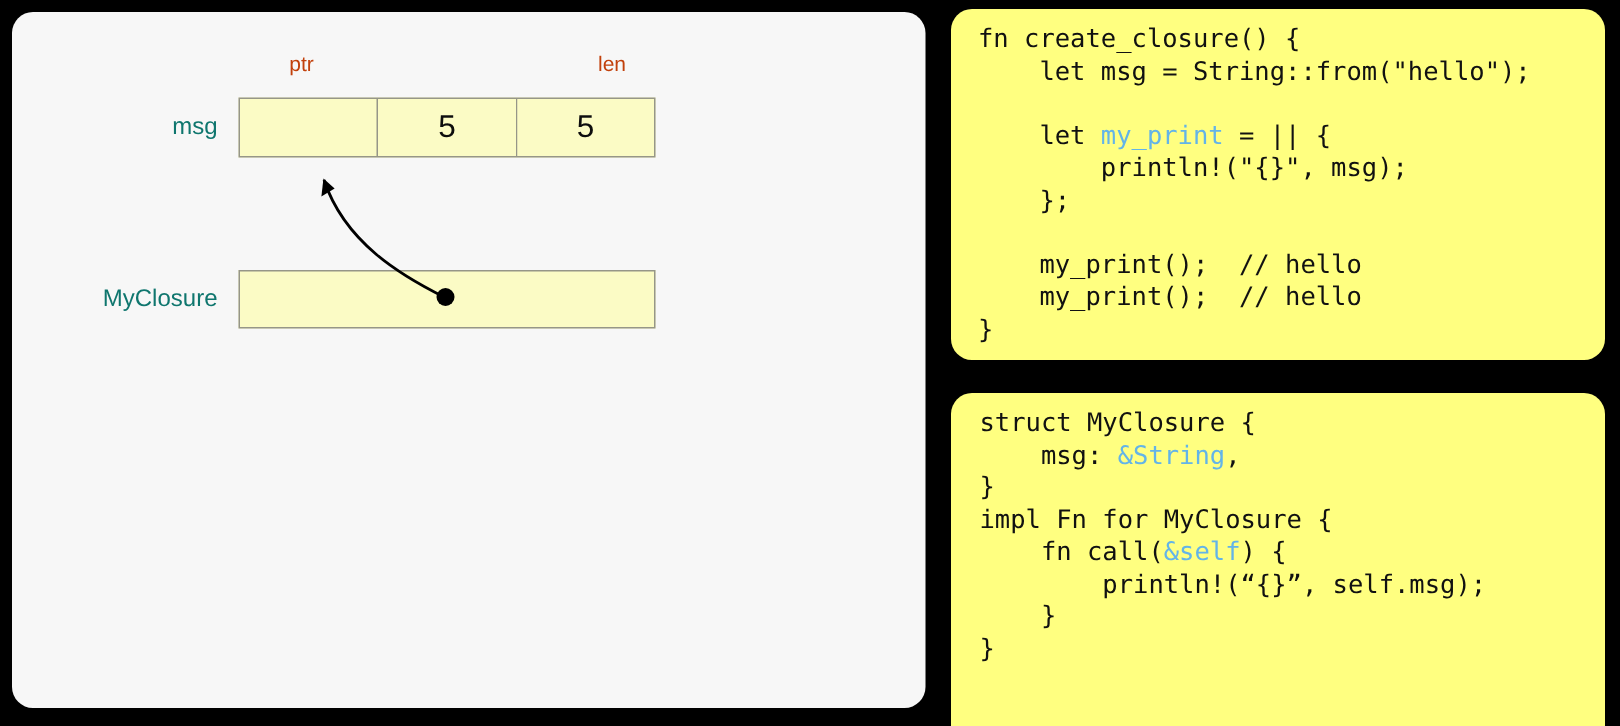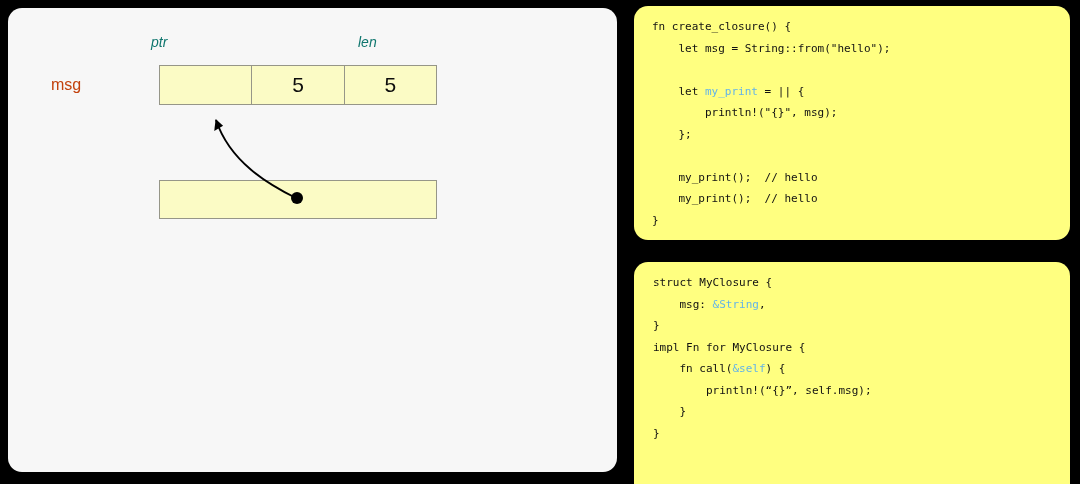--- a/index.html
+++ b/index.html
@@ -24,30 +24,30 @@
     width: 609px;
     height: 464px;
     background: #f7f7f7;
     border-radius: 14px;
     box-shadow: 2px 3px 6px rgba(0,0,0,0.55);
   }
 
   .col-header {
     position: absolute;
     font-size: 14px;
-    color: #0f766e;
+    color: #c2410c;
+    text-align: center;
     white-space: nowrap;
-    font-style: italic;
   }
 
   .row-label {
     position: absolute;
     font-size: 16px;
-    color: #c2410c;
-    text-align: left;
+    color: #0f766e;
+    text-align: right;
     white-space: nowrap;
   }
 
   
   #msg-struct {
     position: absolute;
     left: 151px;
     top: 57px;
     width: 278px;
     height: 40px;
@@ -97,21 +97,21 @@
     box-sizing: border-box;
     padding: 10px 16px 10px 18px;
     overflow: hidden;
   }
   #code-panel-1 { left: 634px; top: 6px;   width: 436px; height: 234px; }
   #code-panel-2 { left: 634px; top: 262px; width: 436px; height: 272px; padding-left: 19px; }
 
   .code-block {
     margin: 0;
     font-family: "DejaVu Sans Mono", monospace;
-    font-size: 11px;
+    font-size: 17px;
     line-height: 21.5px;
     color: #111111;
     white-space: pre;
     letter-spacing: 0px;
   }
   .tok-ident { color: #63b4e8; }
 </style>
 </head>
 <body>
 
@@ -124,20 +124,21 @@
     <div class="col-header" style="left:350px; top:26px; width:100px;">len</div>
 
     <div class="row-label" style="left:43px; top:68px; width:94px;">msg</div>
 
     <div id="msg-struct">
       <div class="struct-cell"></div>
       <div class="struct-cell">5</div>
       <div class="struct-cell">5</div>
     </div>
 
+    <div class="row-label" style="left:10px; top:183px; width:127px;">MyClosure</div>
 
     <div id="myclosure-box"></div>
 
     <svg id="pointer-arrow" viewBox="0 0 609 464" width="609" height="464">
       <defs>
         <marker id="arrowhead" markerWidth="7" markerHeight="7" refX="5.6" refY="3" orient="auto" markerUnits="strokeWidth">
           <path d="M0.4,0.3 L6.2,3 L1.6,5.6 Z" fill="#000000"></path>
         </marker>
       </defs>
       <path d="M 280,182 C 252,168 214,146 200,104" fill="none" stroke="#000000" stroke-width="1.9" marker-end="url(#arrowhead)"></path>

